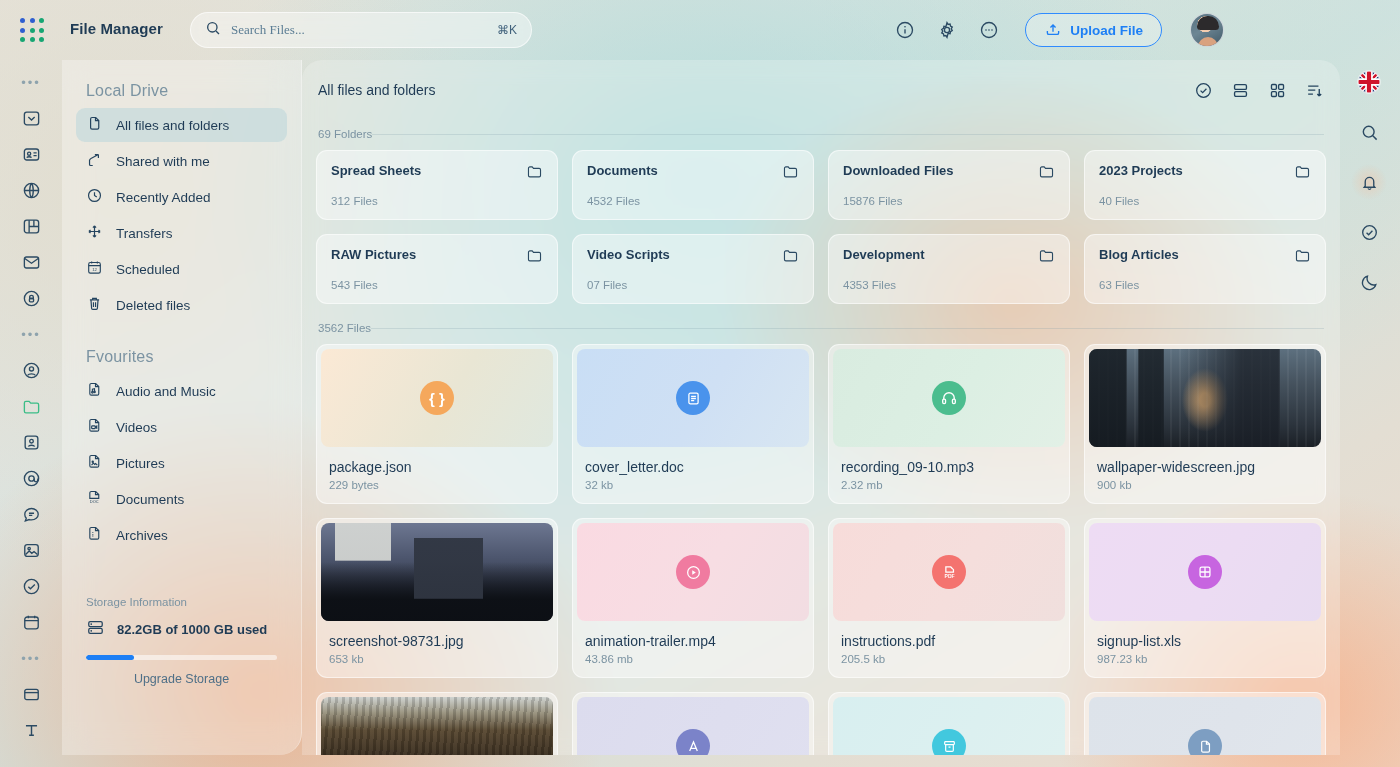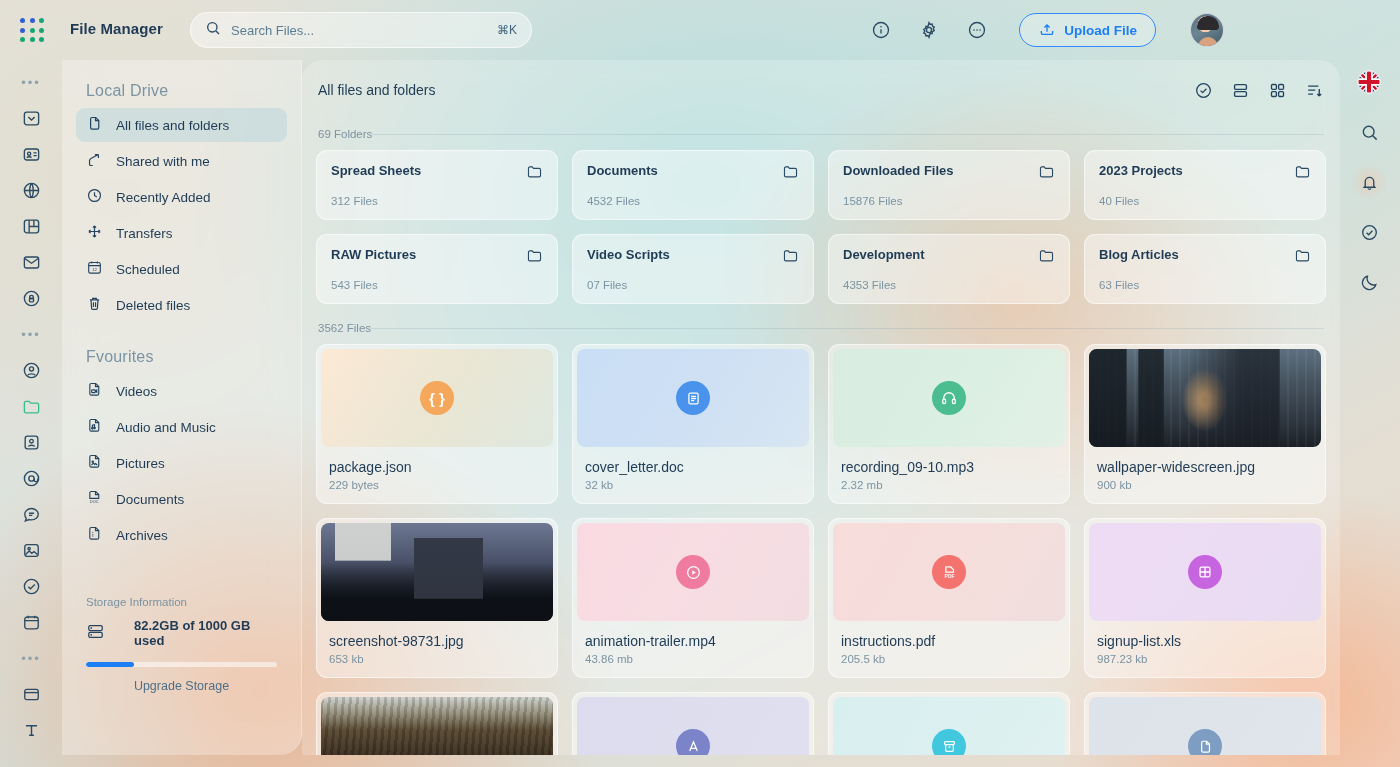--- a/index.html
+++ b/index.html
@@ -51,27 +51,27 @@
     font-size: 15px; font-weight: 600; color: #1f3b55; letter-spacing: .1px;
   }
   .search-wrap {
     position: absolute; left: 190px; top: 12px; width: 342px; height: 36px;
     background: rgba(255,255,255,0.40); border: 1px solid rgba(255,255,255,0.62);
     border-radius: 18px; display: flex; align-items: center; padding: 0 14px;
     backdrop-filter: blur(8px);
   }
   .search-wrap input {
     border: none; outline: none; background: transparent; flex: 1;
-    font-family: Liberation Sans, sans-serif; font-size: 13px; color: #23405c; padding-left: 10px;
+    font-family: Liberation Serif, serif; font-size: 13px; color: #23405c; padding-left: 10px;
   }
   .search-wrap input::placeholder { color: #5b7d94; }
   .kbd { font-size: 12px; color: #41627c; }
   .hdr-actions {
     position: absolute; right: 16px; top: 12px; height: 36px;
-    display: flex; align-items: center; gap: 28px;
+    display: flex; align-items: center; gap: 22px;
   }
   .hdr-icon { color: #2b4a63; cursor: pointer; display: flex; }
   .upload-btn {
     display: flex; align-items: center; gap: 8px;
     height: 34px; padding: 0 18px; border-radius: 18px;
     border: 1.4px solid #2f8bff; color: #1d7ff5; background: rgba(255,255,255,0.25);
     font-size: 13.5px; font-weight: 600; cursor: pointer; margin-left: 4px;
   }
   .avatar {
     width: 34px; height: 34px; border-radius: 50%; margin-left: 6px;
@@ -99,21 +99,21 @@
   }
   .sec-label { font-size: 16px; color: #7b93a2; margin: 0 0 8px 10px; letter-spacing: .2px; }
   .nav-item {
     display: flex; align-items: center; gap: 13px;
     height: 34px; padding: 0 10px; border-radius: 9px;
     font-size: 13.5px; color: #1f3b55; cursor: pointer; margin-bottom: 2px;
   }
   .nav-item.active { background: rgba(186,214,219,0.55); }
   .nav-item svg { flex: none; color: #24445f; }
   .storage-title { font-size: 11.5px; color: #7b93a2; margin: 0 0 10px 10px; }
-  .storage-row { display:flex; align-items:center; gap: 29px; padding: 0 10px; }
+  .storage-row { display:flex; align-items:center; gap: 12px; padding: 0 10px; }
   .storage-text { font-size: 13px; color: #1f3b55; font-weight: 600; }
   .bar {
     height: 5px; border-radius: 3px; background: rgba(255,255,255,0.55);
     margin: 14px 10px 0 10px; overflow: hidden;
   }
   .bar i { display: block; height: 100%; background: #1d7ff5; border-radius: 3px; }
   .upgrade { display:block; text-align:center; margin-top: 12px; font-size: 12.5px; color: #4e6f87; cursor: pointer; }
 
   
   .main {
@@ -415,34 +415,34 @@
           </svg></span>
       <span>Deleted files</span>
     </div>
 
     <div class="sec-label" style="margin-top:26px">Fvourites</div>
 
     <div class="nav-item">
       <span><svg width="17" height="17" viewBox="0 0 24 24" fill="none" stroke="currentColor" stroke-width="1.6">
             <path d="M7.4 3.6h6.3L18 7.9V18a2 2 0 01-2 2H7.4a2 2 0 01-2-2V5.6a2 2 0 012-2z"></path>
             <path d="M13.4 3.7v4.3H18"></path>
-            <rect x="8" y="12.5" width="5" height="4" rx="1"></rect>
-            <path d="M13 14l2.2-1.4v3.4L13 14.6"></path>
-          </svg></span>
-      <span>Videos</span>
+            <path d="M9 15.6v-3.9l3 -.9v3.9"></path>
+            <circle cx="12" cy="15.4" r="1.1"></circle>
+            <circle cx="9" cy="16" r="1.1"></circle>
+          </svg></span>
+      <span>Audio and Music</span>
     </div>
     <div class="nav-item">
       <span><svg width="17" height="17" viewBox="0 0 24 24" fill="none" stroke="currentColor" stroke-width="1.6">
             <path d="M7.4 3.6h6.3L18 7.9V18a2 2 0 01-2 2H7.4a2 2 0 01-2-2V5.6a2 2 0 012-2z"></path>
             <path d="M13.4 3.7v4.3H18"></path>
-            <path d="M9 15.6v-3.9l3 -.9v3.9"></path>
-            <circle cx="12" cy="15.4" r="1.1"></circle>
-            <circle cx="9" cy="16" r="1.1"></circle>
-          </svg></span>
-      <span>Audio and Music</span>
+            <rect x="8" y="12.5" width="5" height="4" rx="1"></rect>
+            <path d="M13 14l2.2-1.4v3.4L13 14.6"></path>
+          </svg></span>
+      <span>Videos</span>
     </div>
     <div class="nav-item">
       <span><svg width="17" height="17" viewBox="0 0 24 24" fill="none" stroke="currentColor" stroke-width="1.6">
             <path d="M7.4 3.6h6.3L18 7.9V18a2 2 0 01-2 2H7.4a2 2 0 01-2-2V5.6a2 2 0 012-2z"></path>
             <path d="M13.4 3.7v4.3H18"></path>
             <path d="M7.8 17.2l2.6-3 1.9 2 1.3-1.2 2.4 2.2"></path>
             <circle cx="9.5" cy="12.4" r=".9"></circle>
           </svg></span>
       <span>Pictures</span>
     </div>

